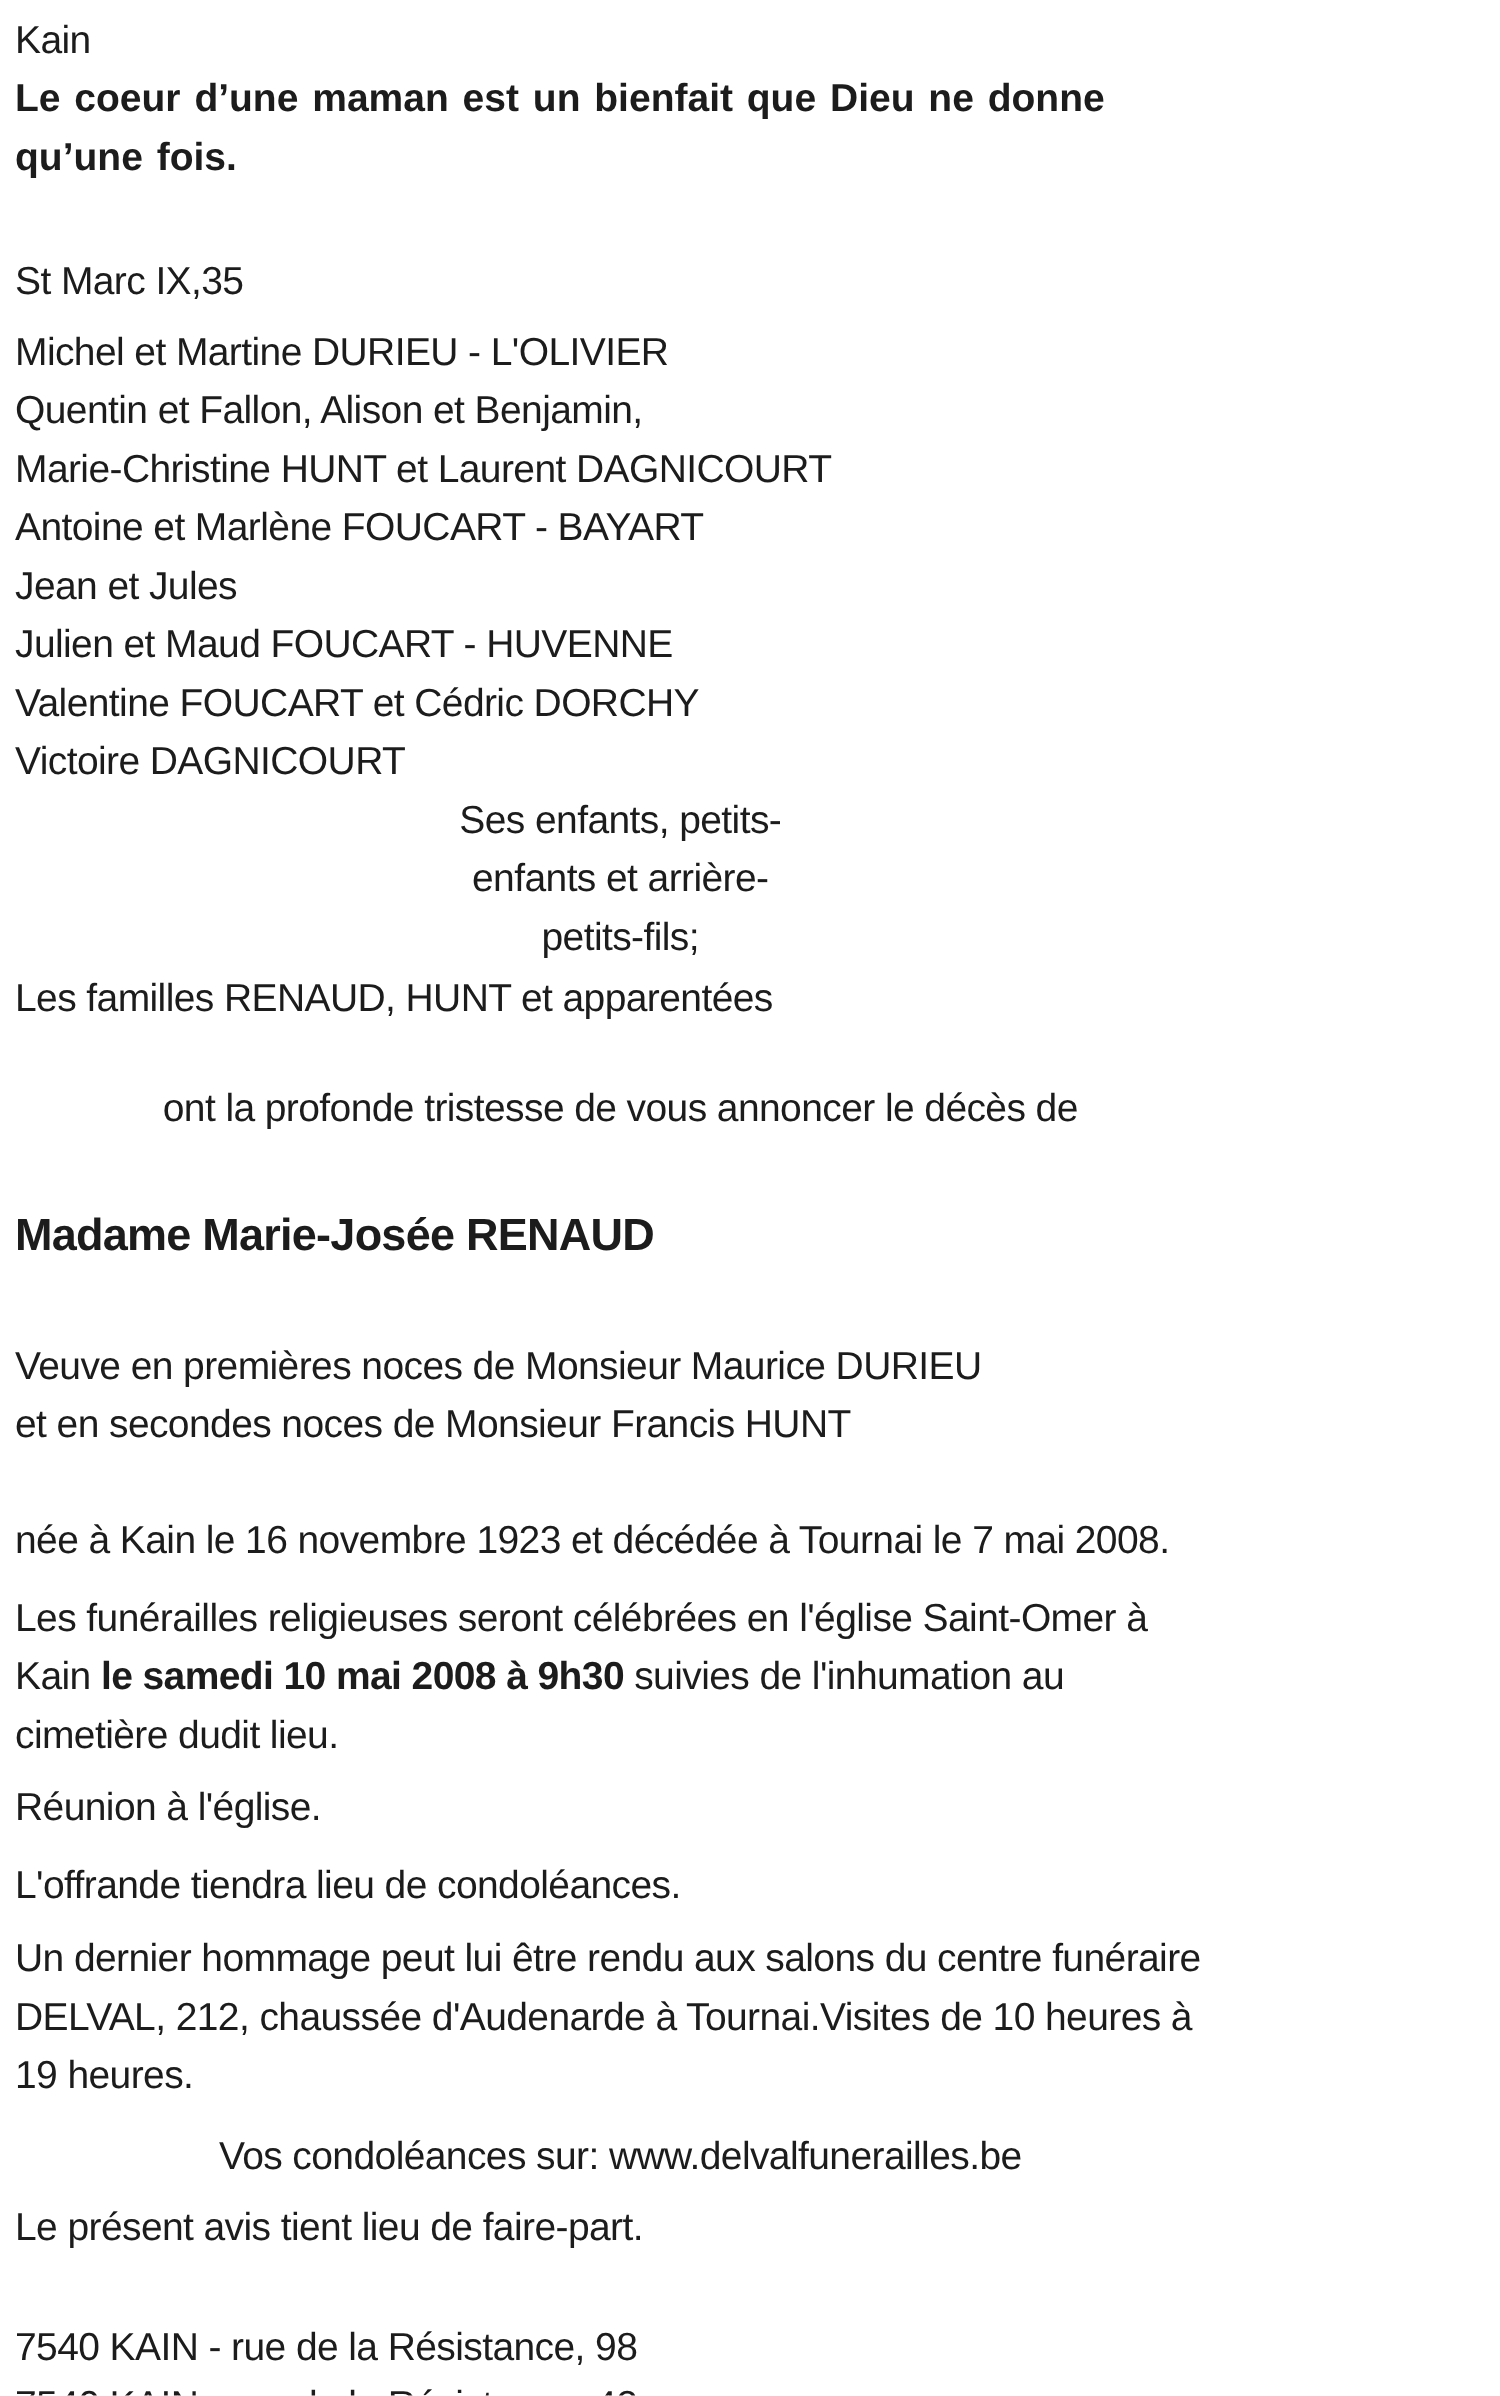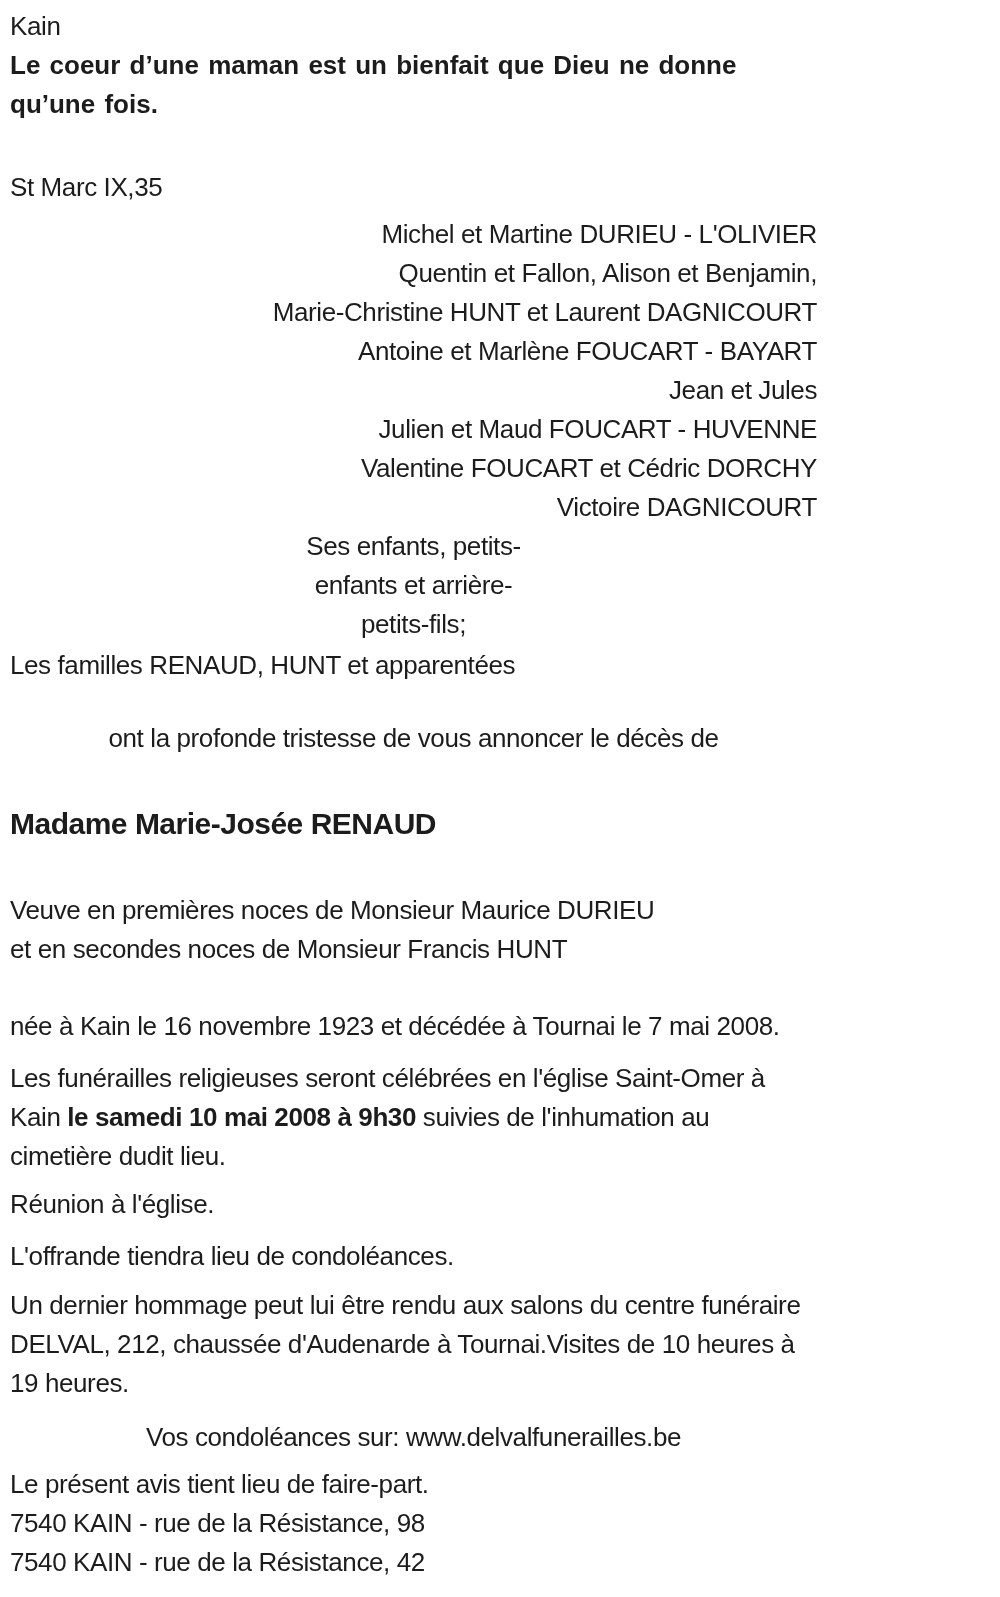--- a/index.html
+++ b/index.html
@@ -20,21 +20,21 @@
     letter-spacing: -0.4px;
   }
   .p-city { margin-bottom: 0; }
   .p-quote {
     font-weight: 700;
     letter-spacing: 0;
     word-spacing: 2px;
     margin-bottom: 44px;
   }
   .p-ref { margin-bottom: 8px; }
-  .family-names { margin-bottom: 0; text-align: right; }
+  .family-names { margin-bottom: 0; }
   .relation-block {
     text-align: center;
     margin-bottom: 2px;
   }
   .p-families { margin-bottom: 34px; }
   .p-announce { margin-bottom: 38px; text-align: center; }
   .deceased-name {
     font-size: 30px;
     line-height: 56px;
     font-weight: 700;
@@ -42,21 +42,21 @@
     margin-bottom: 39px;
   }
   .spouse-block { margin-bottom: 38px; }
   .p-birth { margin-bottom: 13px; }
   .p-funeral { margin-bottom: 9px; }
   .bold { font-weight: 700; }
   .p-meeting { margin-bottom: 13px; }
   .p-offering { margin-bottom: 10px; }
   .p-tribute { margin-bottom: 15px; }
   .p-condolences { margin-bottom: 8px; text-align: center; }
-  .p-legal { }
+  .p-legal { margin-bottom: 41px; }
   .address-block { margin-bottom: 0; }
 </style>
 </head>
 <body>
 
 <div class="page">
 
   <p class="p-city">Kain</p>
 
   <p class="p-quote">Le coeur d’une maman est un bienfait que Dieu ne donne qu’une fois.</p>

